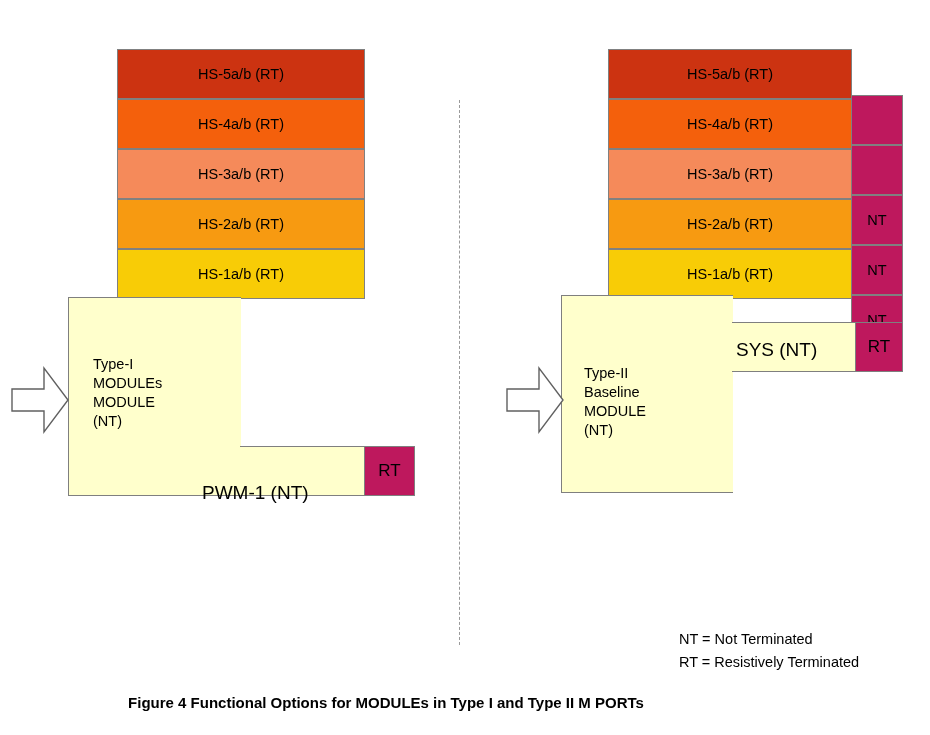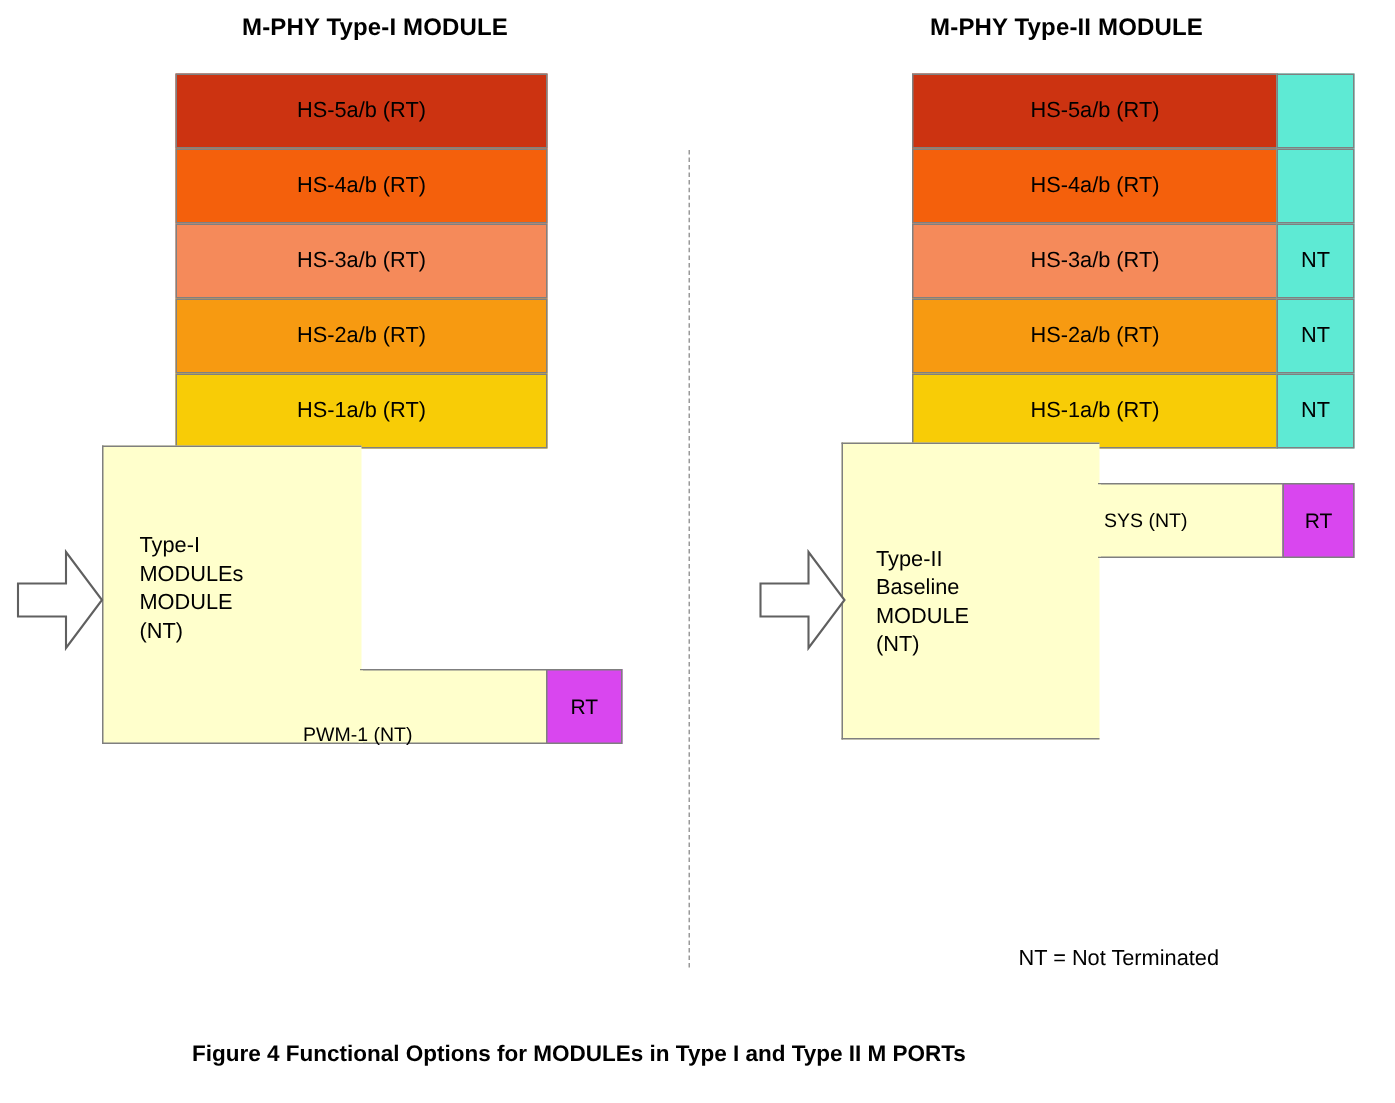--- a/index.html
+++ b/index.html
@@ -19,59 +19,59 @@
     letter-spacing:0.1px;
   }
 
   .hs-bar{
     border:1px solid #808080;
     display:flex;align-items:center;justify-content:center;
     font-size:14.5px;
   }
   .nt-cell{
     border:1px solid #808080;
-    background:#5eead4;
+    background:#be185d;
     display:flex;align-items:center;justify-content:center;
     font-size:14.5px;
+    margin-top:46px;
   }
 
   .baseline-shape{
     background:#FFFFCC;
     border:1px solid #7f7f7f;
   }
   .baseline-label{
     font-size:14.5px;line-height:19px;white-space:pre-line;
   }
-  .arm-label{font-size:13px;}
+  .arm-label{font-size:19px;}
 
   .rt-box{
-    background:#d946ef;
+    background:#be185d;
     border:1px solid #7f7f7f;
     display:flex;align-items:center;justify-content:center;
-    font-size:14px;
+    font-size:17px;
   }
 
   .divider{
     border-left:1px dashed #9a9a9a;
   }
 
   .legend-line{font-size:14.5px;white-space:nowrap;}
 
   .caption{
     font-size:15px;font-weight:bold;text-align:center;width:772px;
   }
 
   .arrow svg{display:block;}
 </style>
 </head>
 <body>
 
 <div class="stage">
 
-  <div class="abs panel-title" style="left:70px;top:10px;width:360px;">M-PHY Type-I MODULE</div>
 
   <div class="abs hs-bar" style="left:117px;top:49px;width:248px;height:50px;background:#CC3311;">
     <span>HS-5a/b (RT)</span>
   </div>
   <div class="abs hs-bar" style="left:117px;top:99px;width:248px;height:50px;background:#F4600C;">
     <span>HS-4a/b (RT)</span>
   </div>
   <div class="abs hs-bar" style="left:117px;top:149px;width:248px;height:50px;background:#F58A5A;">
     <span>HS-3a/b (RT)</span>
   </div>
@@ -99,21 +99,20 @@
   </div>
 
   <div class="abs arrow" style="left:10px;top:365px;">
     <svg width="60" height="70" viewBox="0 0 60 70">
       <path d="M2,24 L34,24 L34,3 L58,35 L34,67 L34,46 L2,46 Z" fill="#ffffff" stroke="#606060" stroke-width="1.4"></path>
     </svg>
   </div>
 
   <div class="abs divider" style="left:459px;top:100px;width:0px;height:545px;"></div>
 
-  <div class="abs panel-title" style="left:531px;top:10px;width:360px;">M-PHY Type-II MODULE</div>
 
   <div class="abs hs-bar" style="left:608px;top:49px;width:244px;height:50px;background:#CC3311;">
     <span>HS-5a/b (RT)</span>
   </div>
   <div class="abs nt-cell" style="left:851px;top:49px;width:52px;height:50px;">
     <span></span>
   </div>
 
   <div class="abs hs-bar" style="left:608px;top:99px;width:244px;height:50px;background:#F4600C;">
     <span>HS-4a/b (RT)</span>
@@ -158,16 +157,17 @@
     <span>RT</span>
   </div>
 
   <div class="abs arrow" style="left:505px;top:365px;">
     <svg width="60" height="70" viewBox="0 0 60 70">
       <path d="M2,24 L34,24 L34,3 L58,35 L34,67 L34,46 L2,46 Z" fill="#ffffff" stroke="#606060" stroke-width="1.4"></path>
     </svg>
   </div>
 
   <div class="abs legend-line" style="left:679px;top:631px;">NT = Not Terminated</div>
+  <div class="abs legend-line" style="left:679px;top:654px;">RT = Resistively Terminated</div>
 
   <div class="abs caption" style="left:0px;top:694px;">Figure 4 Functional Options for MODULEs in Type I and Type II M PORTs</div>
 
 </div>
 
 </body></html>

